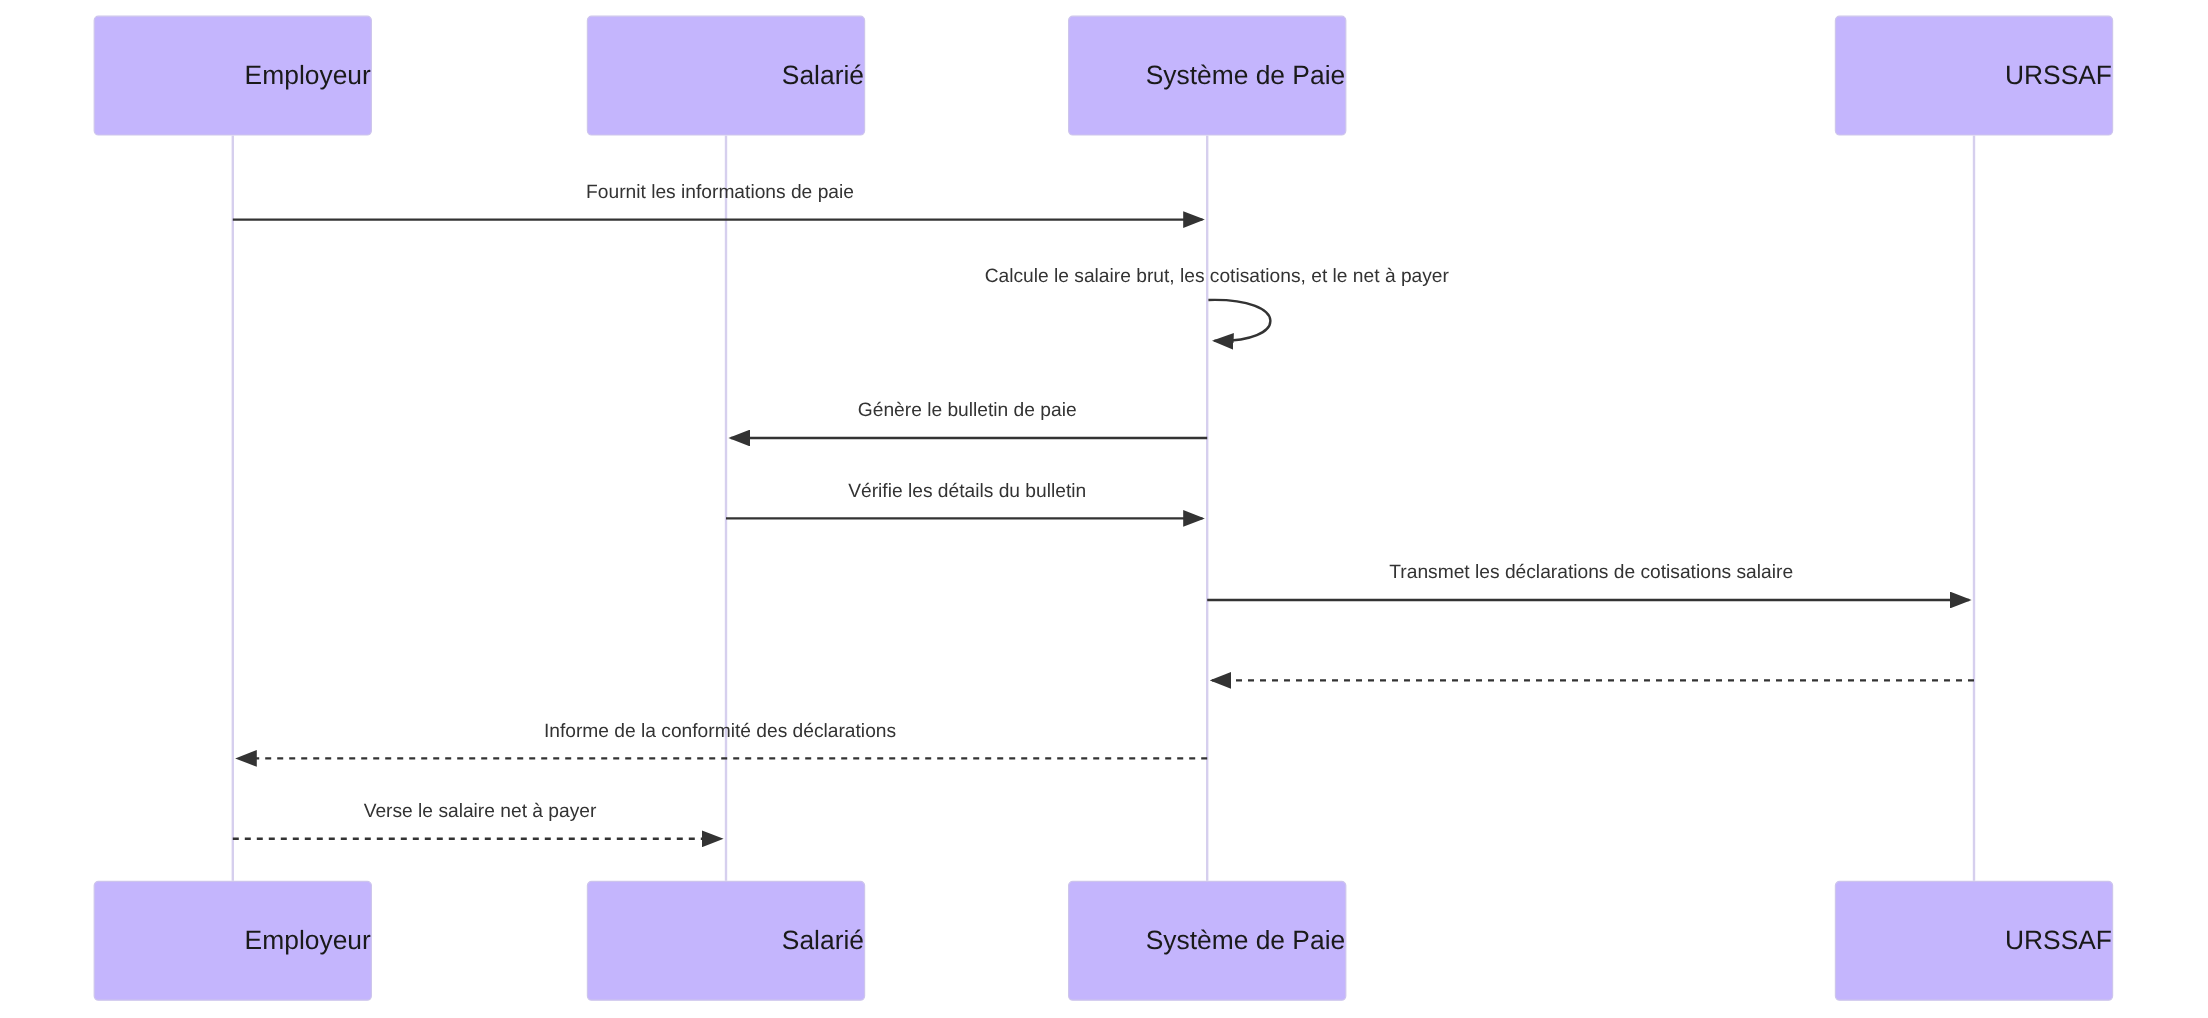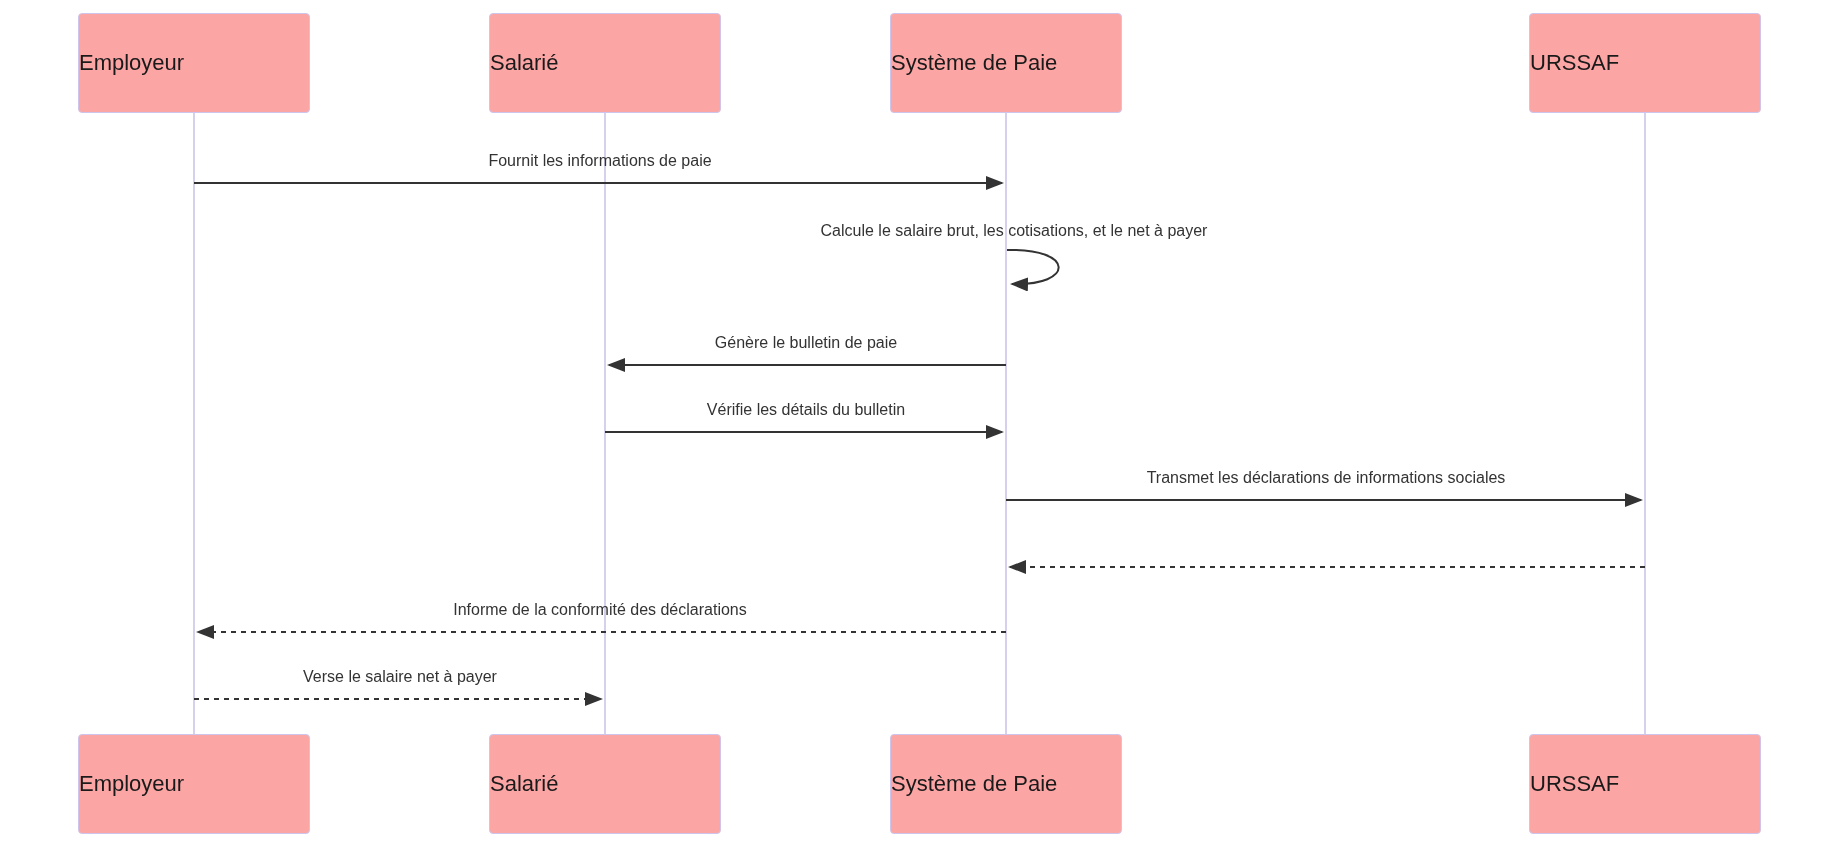--- a/index.html
+++ b/index.html
@@ -26,26 +26,26 @@
     position: absolute;
     top: 113px;
     height: 621px;
     width: 2px;
     background: #d6cfee;
   }
   .actor {
     position: absolute;
     width: 232px;
     height: 100px;
-    background: #fca5a5;
+    background: #c4b5fd;
     border: 1.5px solid #cdc5ec;
     border-radius: 4px;
     display: flex;
     align-items: center;
-    justify-content: flex-start;
+    justify-content: flex-end;
     box-sizing: border-box;
   }
   .actor.top { top: 13px; }
   .actor.bottom { top: 734px; }
   .actor span {
     font-size: 22px;
     color: #1a1a1a;
     white-space: nowrap;
   }
   .msg-label {
@@ -114,17 +114,17 @@
     <span>Système de Paie</span>
   </div>
   <div class="actor bottom" style="left:1529px">
     <span>URSSAF</span>
   </div>
 
   <div class="msg-label" style="left:600px;  top:148px">Fournit les informations de paie</div>
   <div class="msg-label" style="left:1014px; top:218px">Calcule le salaire brut, les cotisations, et le net à payer</div>
   <div class="msg-label" style="left:806px;  top:330px">Génère le bulletin de paie</div>
   <div class="msg-label" style="left:806px;  top:397px">Vérifie les détails du bulletin</div>
-  <div class="msg-label" style="left:1326px; top:465px">Transmet les déclarations de informations sociales</div>
+  <div class="msg-label" style="left:1326px; top:465px">Transmet les déclarations de cotisations salaire</div>
   <div class="msg-label" style="left:600px;  top:597px">Informe de la conformité des déclarations</div>
   <div class="msg-label" style="left:400px;  top:664px">Verse le salaire net à payer</div>
 
 </div>
 
 </body></html>

